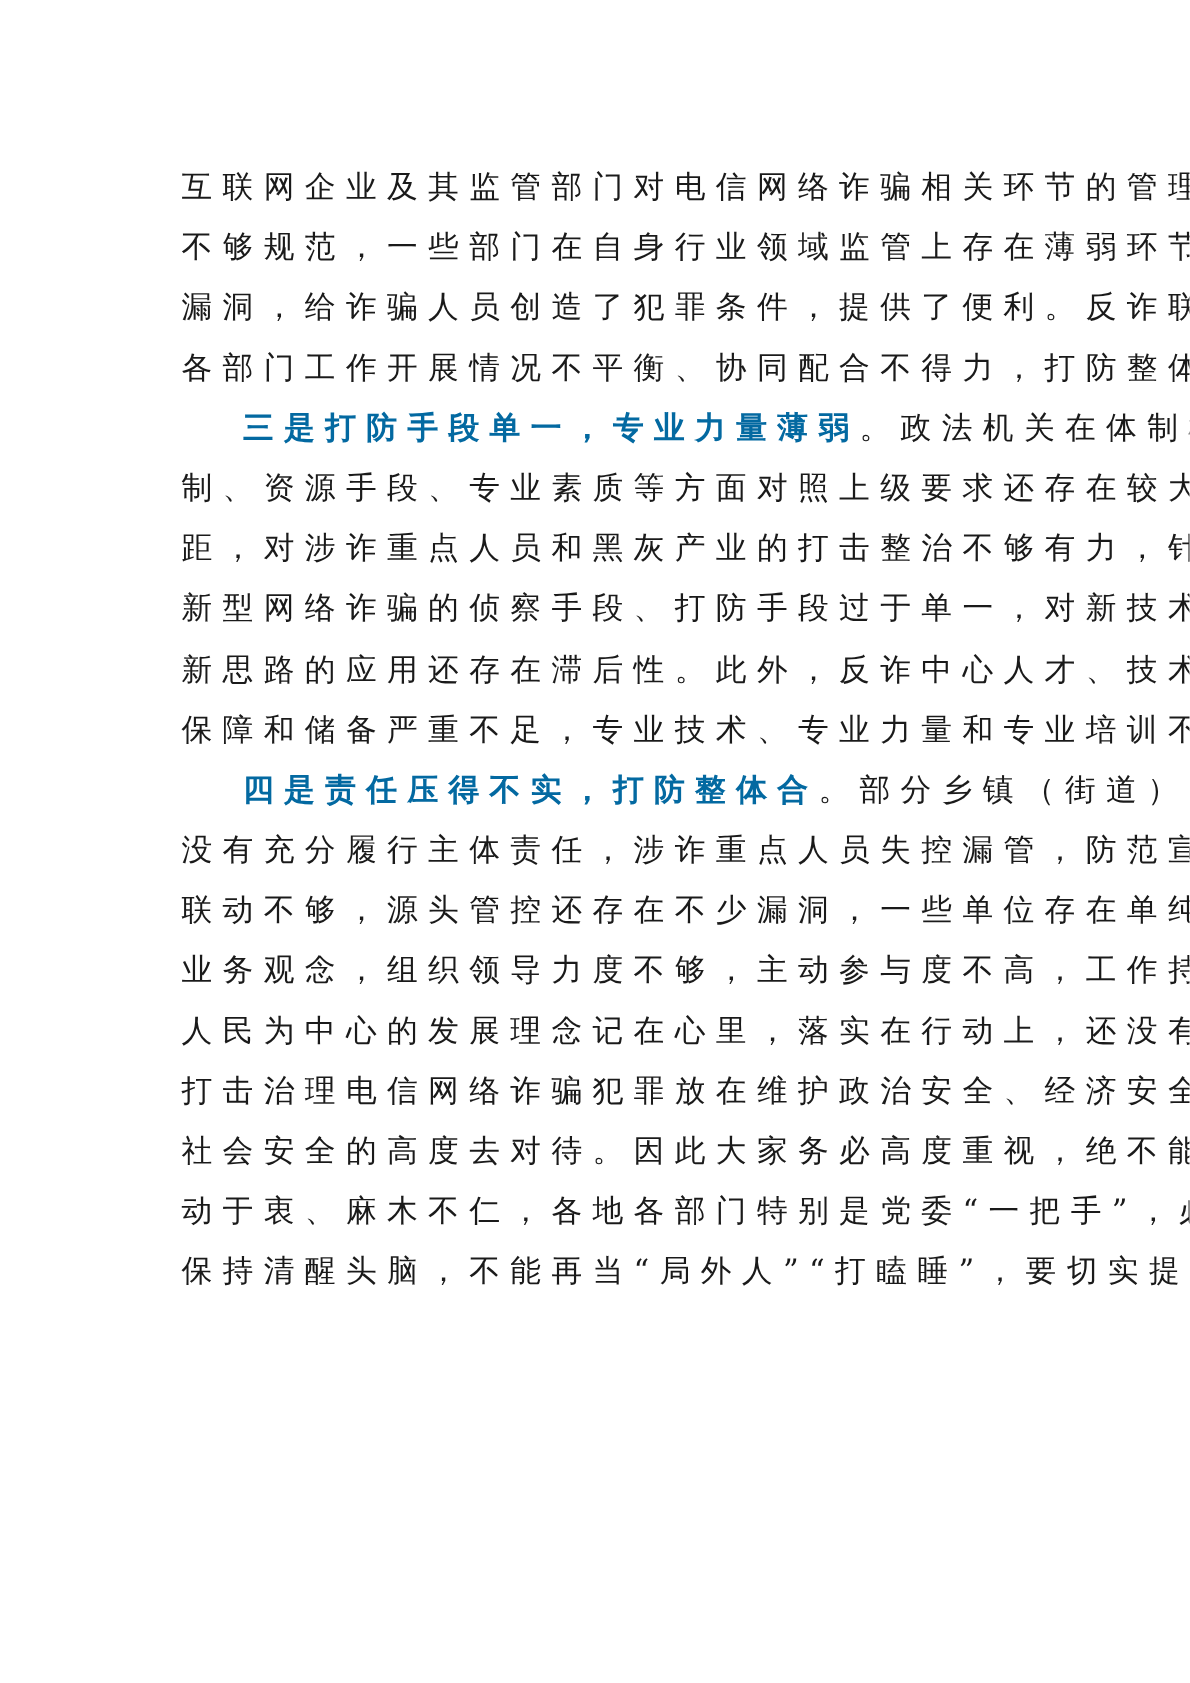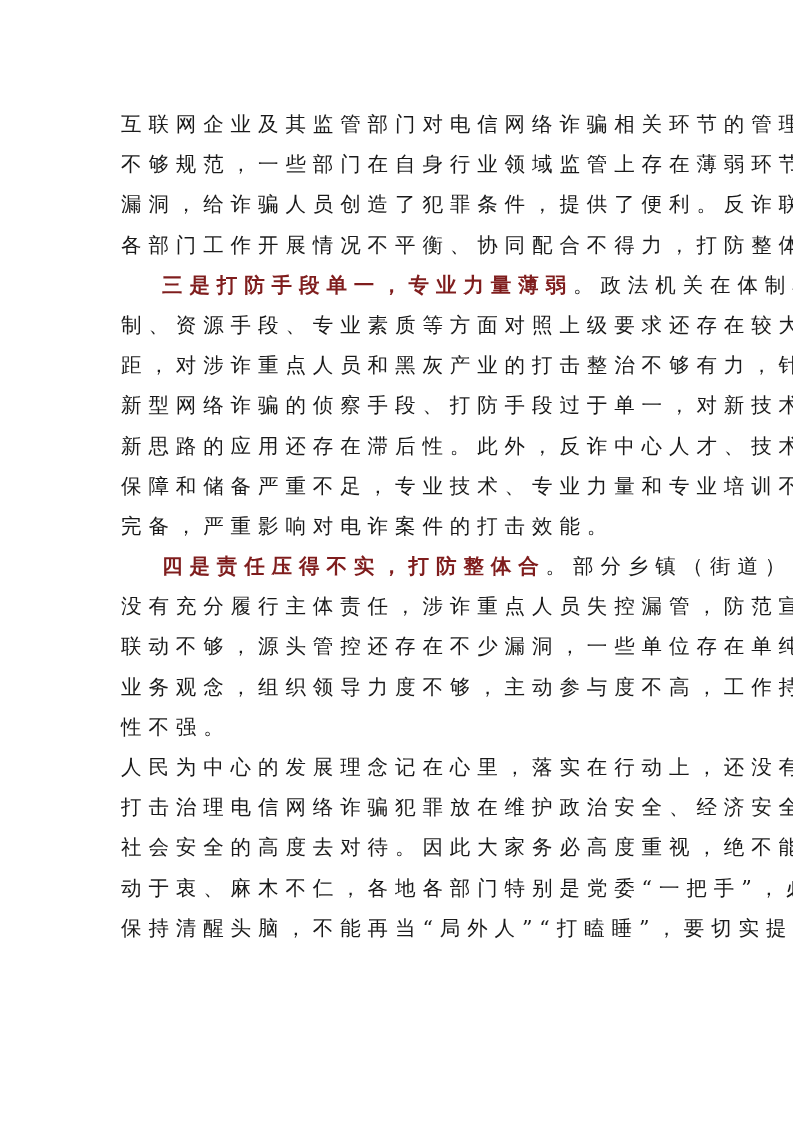--- a/index.html
+++ b/index.html
@@ -5,40 +5,38 @@
   html, body { margin:0; padding:0; background:#ffffff; }
   body { width:793px; height:1122px; position:relative; overflow:hidden; }
   .page { position:absolute; left:121px; top:104px; width:560px; }
   .line {
     height:40.2px; line-height:40.2px;
     font-family: "DejaVu Serif", "Liberation Serif", serif;
     font-size:20.5px; color:#1a1a1a;
     letter-spacing:6.9px; white-space:nowrap;
   }
   .indent { padding-left:41px; }
-  .b { font-weight:bold; color:#7f1d1d; }
+  .b { font-weight:bold; color:#0369a1; }
 </style>
 </head>
 <body>
 
 <div class="page">
   <div class="line"><span>互联网企业及其监管部门对电信网络诈骗相关环节的管理</span></div>
   <div class="line"><span>不够规范，一些部门在自身行业领域监管上存在薄弱环节和</span></div>
   <div class="line"><span>漏洞，给诈骗人员创造了犯罪条件，提供了便利。反诈联席</span></div>
   <div class="line"><span>各部门工作开展情况不平衡、协同配合不得力，打防整体合</span></div>
   <div class="line indent"><span class="b">三是打防手段单一，专业力量薄弱</span><span>。政法机关在体制机</span></div>
   <div class="line"><span>制、资源手段、专业素质等方面对照上级要求还存在较大差</span></div>
   <div class="line"><span>距，对涉诈重点人员和黑灰产业的打击整治不够有力，针对</span></div>
   <div class="line"><span>新型网络诈骗的侦察手段、打防手段过于单一，对新技术、</span></div>
   <div class="line"><span>新思路的应用还存在滞后性。此外，反诈中心人才、技术等</span></div>
   <div class="line"><span>保障和储备严重不足，专业技术、专业力量和专业培训不够</span></div>
-  <div class="line"><span>完备，严重影响对电诈案件的打击效能。</span></div>
   <div class="line indent"><span class="b">四是责任压得不实，打防整体合</span><span>。部分乡镇（街道）</span></div>
   <div class="line"><span>没有充分履行主体责任，涉诈重点人员失控漏管，防范宣传</span></div>
   <div class="line"><span>联动不够，源头管控还存在不少漏洞，一些单位存在单纯的</span></div>
   <div class="line"><span>业务观念，组织领导力度不够，主动参与度不高，工作持续</span></div>
-  <div class="line"><span>性不强。</span></div>
   <div class="line"><span>人民为中心的发展理念记在心里，落实在行动上，还没有把</span></div>
   <div class="line"><span>打击治理电信网络诈骗犯罪放在维护政治安全、经济安全、</span></div>
   <div class="line"><span>社会安全的高度去对待。因此大家务必高度重视，绝不能无</span></div>
   <div class="line"><span>动于衷、麻木不仁，各地各部门特别是党委“一把手”，必须</span></div>
   <div class="line"><span>保持清醒头脑，不能再当“局外人”“打瞌睡”，要切实提高政</span></div>
 </div>
 
 </body></html>

